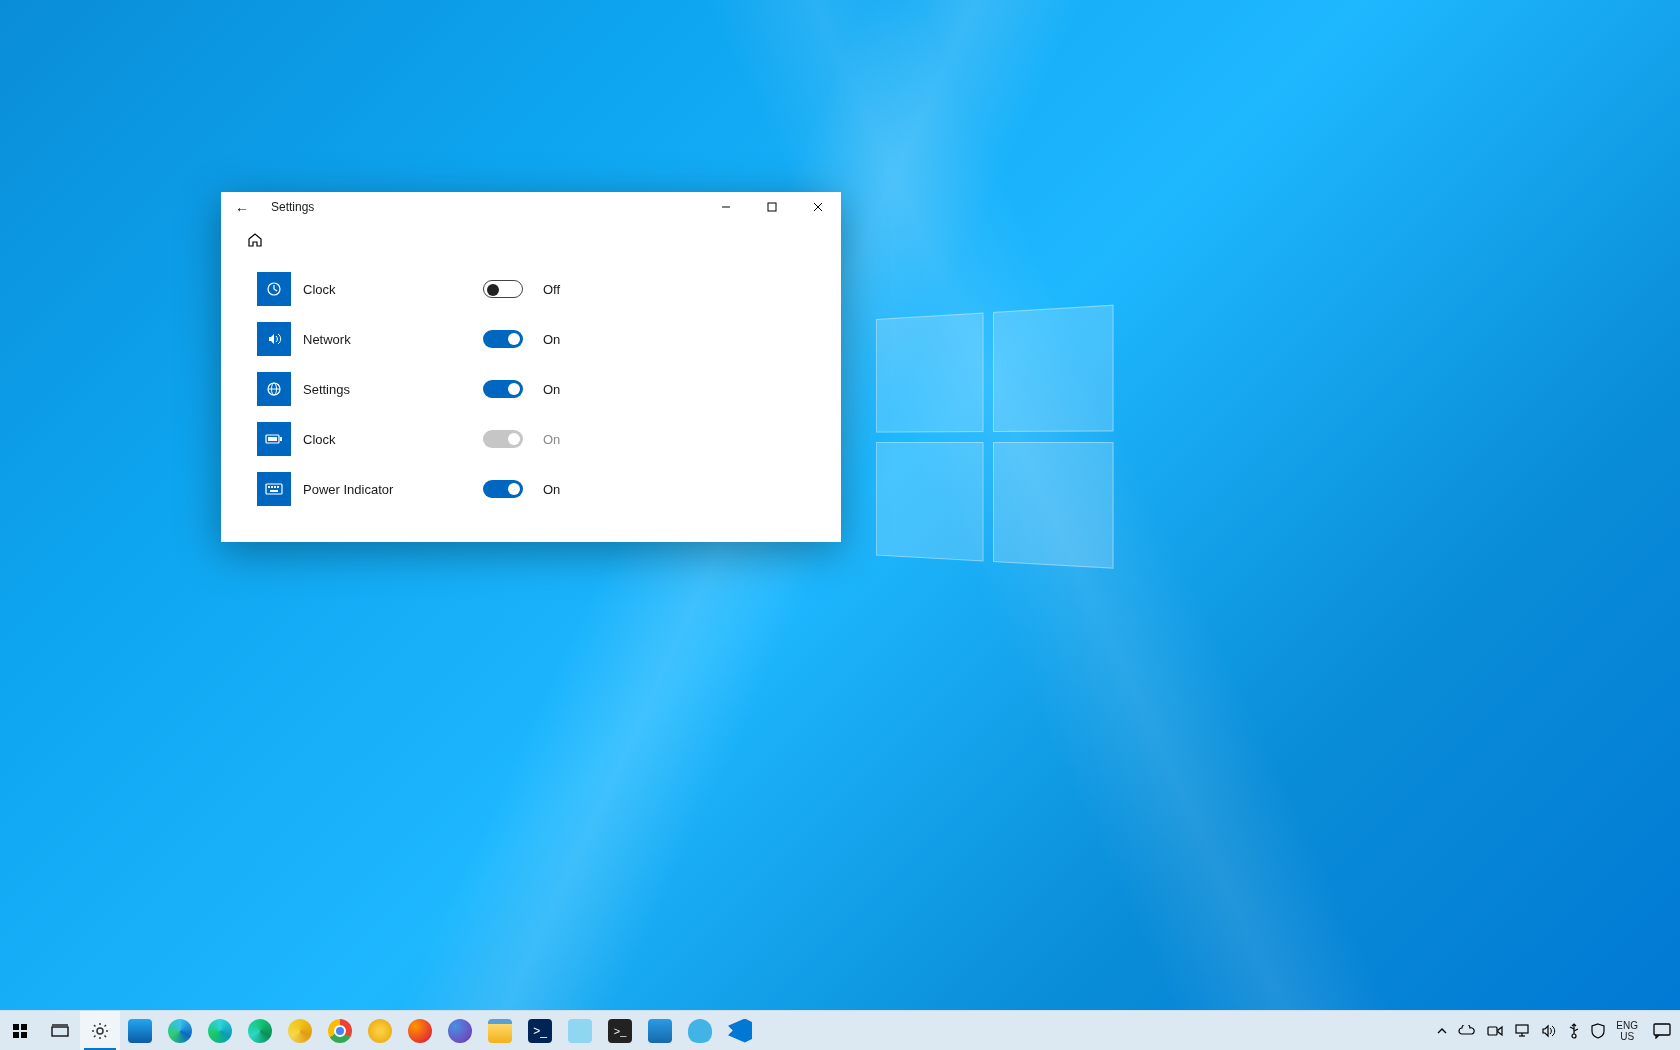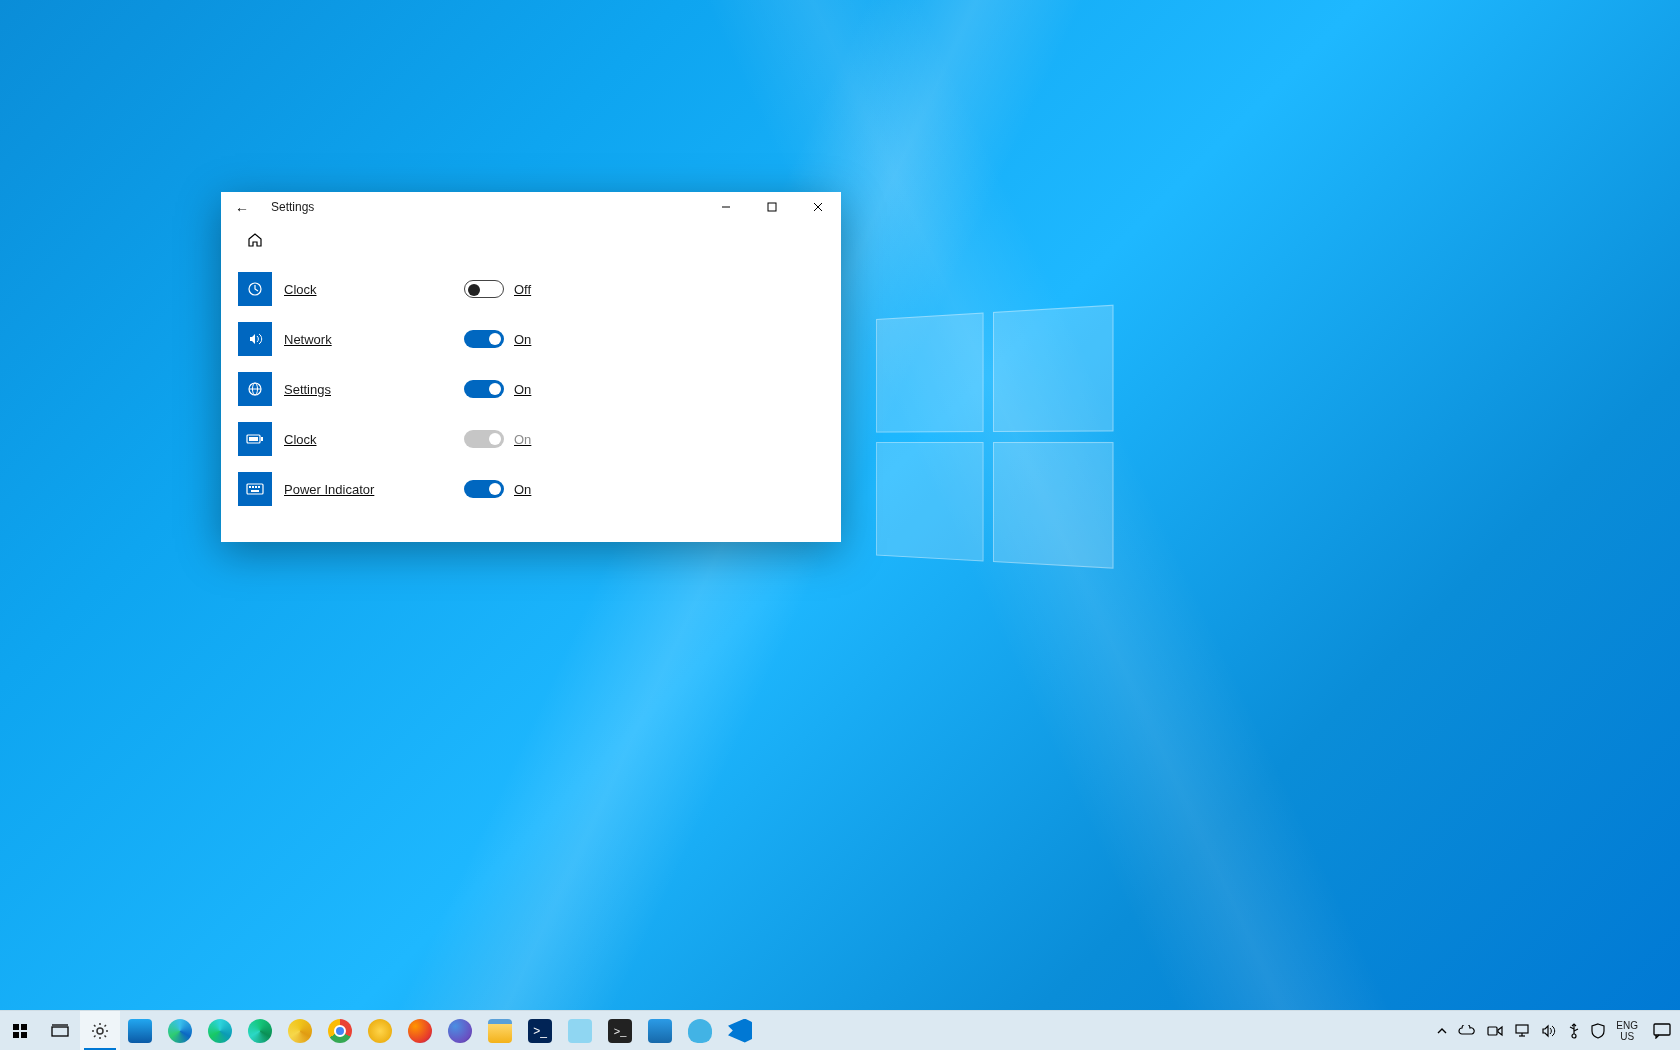--- a/index.html
+++ b/index.html
@@ -60,33 +60,33 @@
   .header-row {
     display: flex; align-items: center; padding: 10px 20px 12px 20px;
   }
   .home-icon {
     width: 28px; display: flex; justify-content: center; color: #000; font-size: 15px;
   }
   .page-title {
     margin-left: 12px; font-size: 24px; font-weight: 400; color: #1a1a1a;
   }
 
-  .rows { padding: 4px 20px 0 17px; text-decoration: underline; }
+  .rows { padding: 4px 20px 0 36px; }
   .row {
     display: flex; align-items: center; height: 50px;
   }
   .row .icon-box {
     width: 34px; height: 34px; background: #0067c0;
     display: flex; align-items: center; justify-content: center;
     color: #fff; font-size: 15px; flex-shrink: 0;
   }
   .row .label {
     margin-left: 12px; font-size: 13px; color: #1a1a1a; width: 180px;
   }
-  .toggle-wrap { display: flex; align-items: center; gap: 10px; }
+  .toggle-wrap { display: flex; align-items: center; gap: 20px; }
   .toggle {
     width: 40px; height: 18px; border-radius: 9px; position: relative; cursor: pointer;
   }
   .toggle .knob {
     position: absolute; width: 12px; height: 12px; border-radius: 50%; top: 3px;
   }
   .toggle.off { background: #fff; border: 1px solid #444; }
   .toggle.off .knob { left: 3px; background: #222; }
   .toggle.on { background: #0067c0; }
   .toggle.on .knob { right: 3px; background: #fff; }

